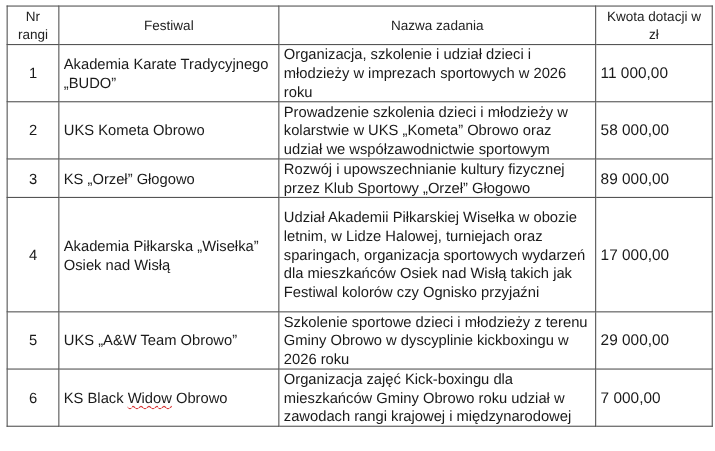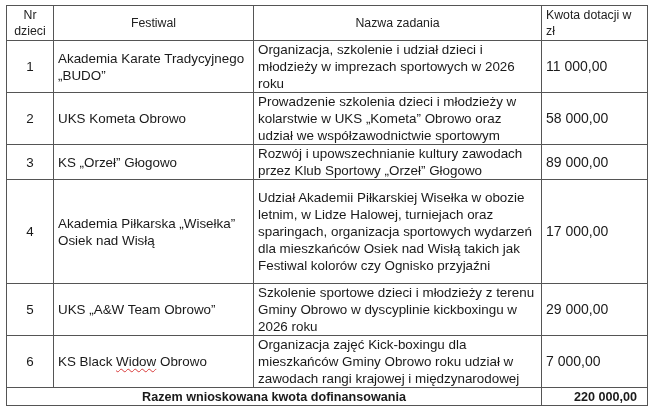--- a/index.html
+++ b/index.html
@@ -70,61 +70,57 @@
 
 <table class="grants">
   <colgroup>
     <col style="width:47px">
     <col style="width:200px">
     <col style="width:288px">
     <col style="width:106px">
   </colgroup>
   <thead>
     <tr class="r-head">
-      <th class="c-nr">Nr dzieci</th>
+      <th class="c-nr">Nr rangi</th>
       <th class="c-entity">Festiwal</th>
       <th class="c-task" style="">Nazwa zadania</th>
-      <th class="c-amount" style="text-align:left;padding-right:4px !important;font-size:12.3px !important">Kwota dotacji w zł</th>
+      <th class="c-amount" style="text-align:center;padding-right:4px !important;font-size:12.3px !important">Kwota dotacji w zł</th>
     </tr>
   </thead>
   <tbody>
     <tr class="r1">
       <td class="c-nr">1</td>
       <td class="c-entity">Akademia Karate Tradycyjnego „BUDO”</td>
       <td class="c-task">Organizacja, szkolenie i udział dzieci i młodzieży w imprezach sportowych w 2026 roku</td>
       <td class="c-amount">11 000,00</td>
     </tr>
     <tr class="r2">
       <td class="c-nr">2</td>
       <td class="c-entity">UKS Kometa Obrowo</td>
       <td class="c-task">Prowadzenie szkolenia dzieci i młodzieży w kolarstwie w UKS „Kometa” Obrowo oraz udział we współzawodnictwie sportowym</td>
       <td class="c-amount">58 000,00</td>
     </tr>
     <tr class="r3">
       <td class="c-nr">3</td>
       <td class="c-entity">KS „Orzeł” Głogowo</td>
-      <td class="c-task">Rozwój i upowszechnianie kultury zawodach przez Klub Sportowy „Orzeł” Głogowo</td>
+      <td class="c-task">Rozwój i upowszechnianie kultury fizycznej przez Klub Sportowy „Orzeł” Głogowo</td>
       <td class="c-amount">89 000,00</td>
     </tr>
     <tr class="r4">
       <td class="c-nr">4</td>
       <td class="c-entity">Akademia Piłkarska „Wisełka” Osiek nad Wisłą</td>
       <td class="c-task">Udział Akademii Piłkarskiej Wisełka w obozie letnim, w Lidze Halowej, turniejach oraz sparingach, organizacja sportowych wydarzeń dla mieszkańców Osiek nad Wisłą takich jak Festiwal kolorów czy Ognisko przyjaźni</td>
       <td class="c-amount">17 000,00</td>
     </tr>
     <tr class="r5">
       <td class="c-nr">5</td>
       <td class="c-entity">UKS „A&amp;W Team Obrowo”</td>
       <td class="c-task">Szkolenie sportowe dzieci i młodzieży z terenu Gminy Obrowo w dyscyplinie kickboxingu w 2026 roku</td>
       <td class="c-amount">29 000,00</td>
     </tr>
     <tr class="r6">
       <td class="c-nr">6</td>
       <td class="c-entity"><span style="white-space:pre">KS Black </span><span class="spell">Widow</span><span style="white-space:pre"> Obrowo</span></td>
       <td class="c-task">Organizacja zajęć Kick-boxingu dla mieszkańców Gminy Obrowo roku udział w zawodach rangi krajowej i międzynarodowej</td>
       <td class="c-amount">7 000,00</td>
     </tr>
-    <tr class="r-total">
-      <td colspan="3" class="total-label">Razem wnioskowana kwota dofinansowania</td>
-      <td class="c-amount total-amount" style="font-size:12.6px !important">220 000,00</td>
-    </tr>
   </tbody>
 </table>
 
 </body></html>

